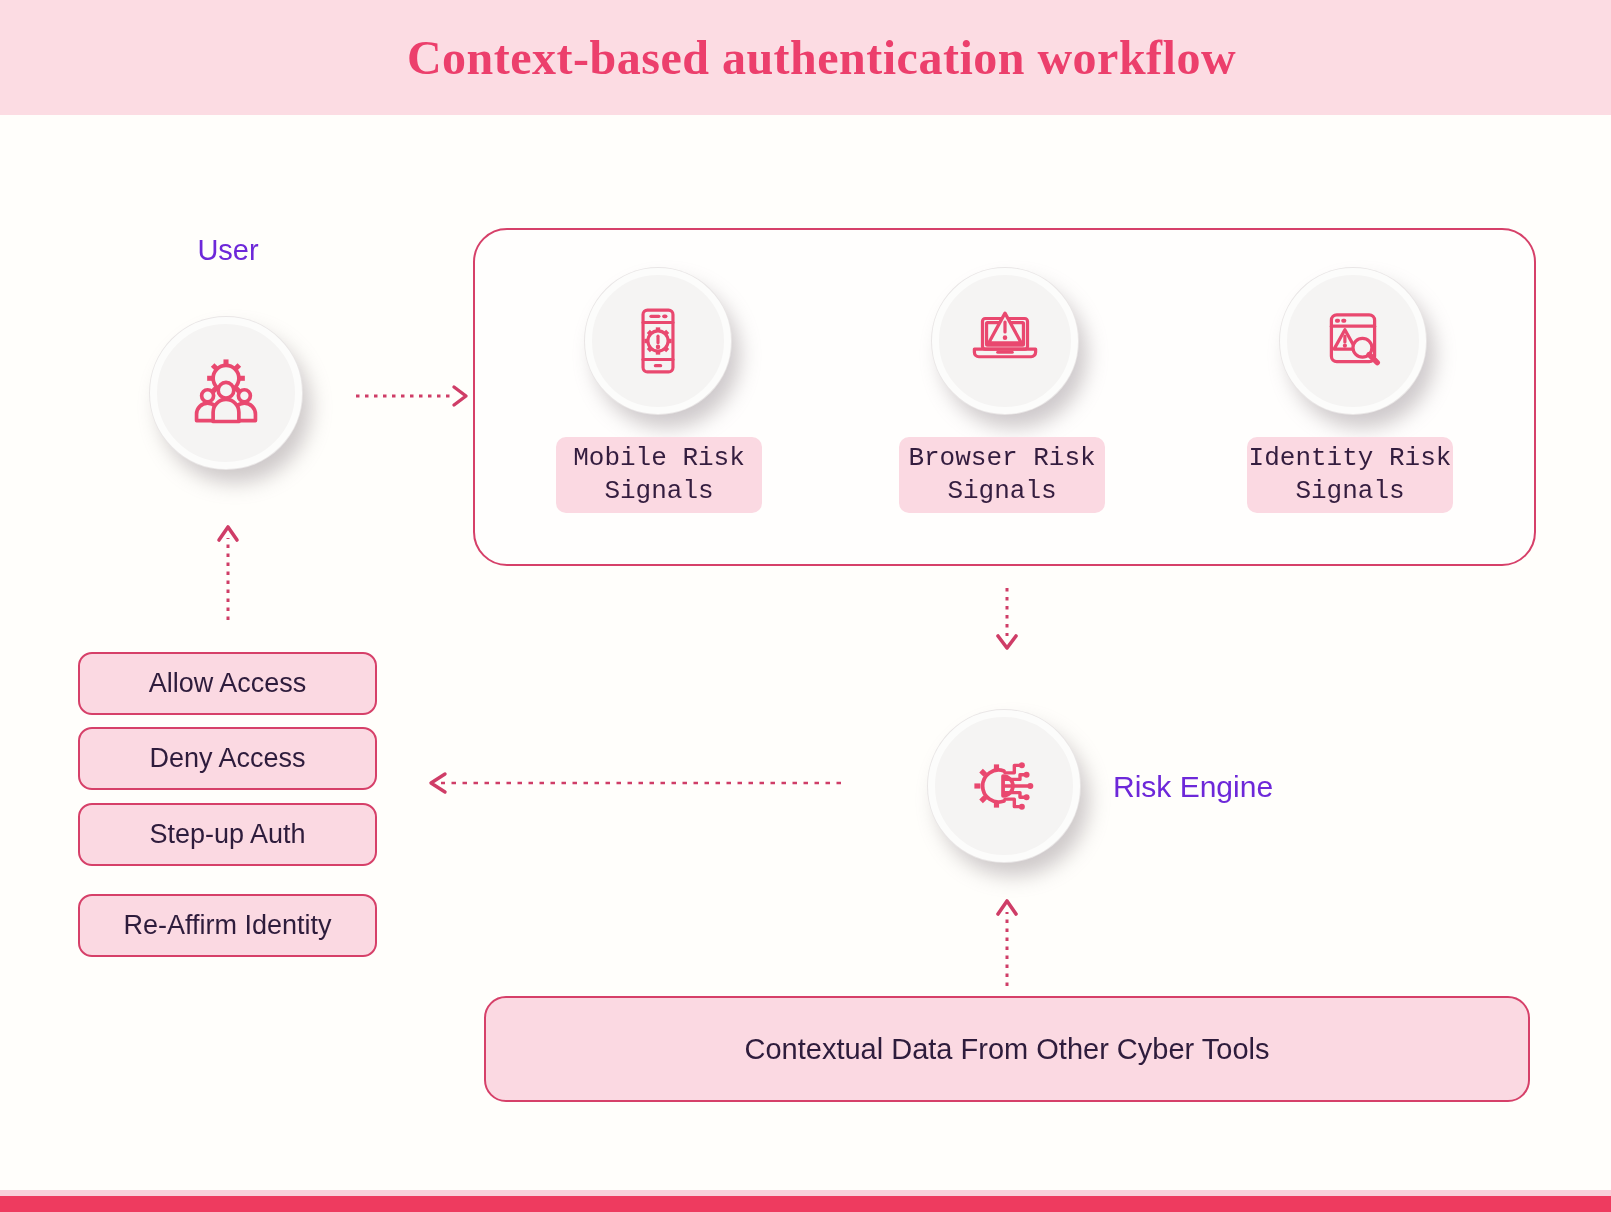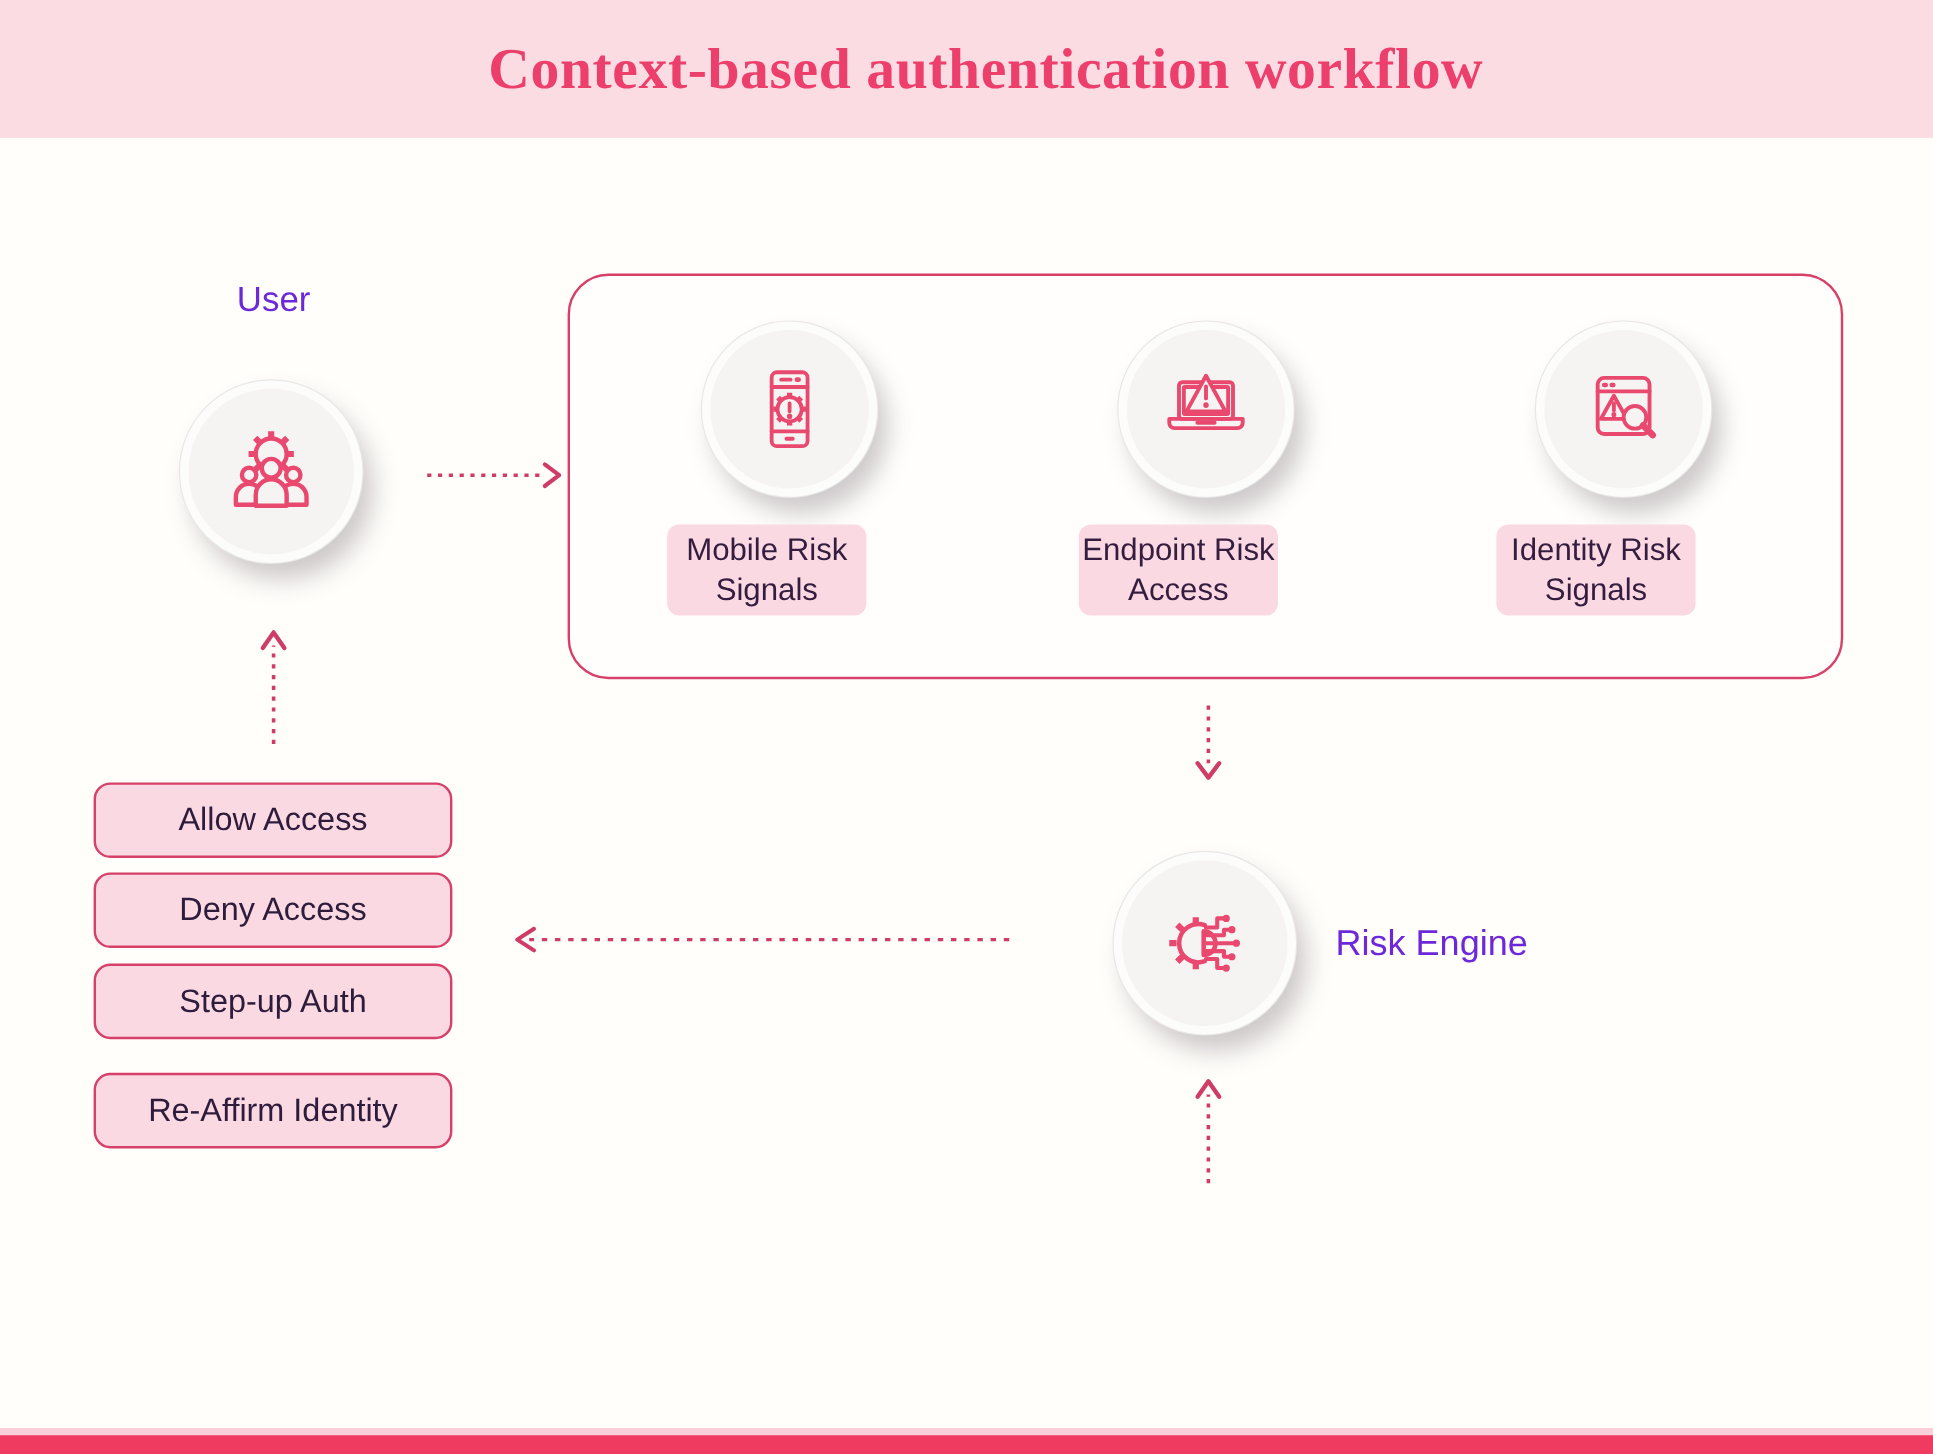--- a/index.html
+++ b/index.html
@@ -28,24 +28,24 @@
     border:7px solid #fcfcfb;
     box-shadow:0 0 0 1px #e9e6e6, 9px 14px 20px rgba(147,138,142,0.45);
     display:flex; align-items:center; justify-content:center;
   }
   .signals-box{
     position:absolute; left:473px; top:228px; width:1063px; height:338px;
     background:#fffefd; border:2px solid #d64069; border-radius:34px;
     box-sizing:border-box;
   }
   .signal-label{
-    position:absolute; top:437px; width:166px; height:76px;
+    position:absolute; top:437px; width:206px; height:76px;
     background:#fbd9e2; border-radius:10px;
     display:flex; align-items:center; justify-content:center;
-    text-align:center; font-size:26px; line-height:1.28; color:#341d3f;
+    text-align:center; font-size:26px; line-height:1.28; color:#341d3f;font-family:Liberation Mono, monospace;
   }
   .outcome-box{
     position:absolute; left:78px; width:299px; height:63px;
     background:#fbd9e2; border:2px solid #d64069; border-radius:14px;
     box-sizing:border-box;
     display:flex; align-items:center; justify-content:center;
     font-size:27px; color:#2e1c3c;text-align:center;
   }
   .context-box{
     position:absolute; left:484px; top:996px; width:1046px; height:106px;
@@ -127,21 +127,21 @@
     <svg class="icon" width="90" height="90" viewBox="0 0 100 100" fill="none" stroke="#e9486f" stroke-width="3.6" stroke-linecap="round" stroke-linejoin="round">
       <rect x="25" y="25" width="50" height="34" rx="3"></rect>
       <rect x="29.5" y="29.5" width="41" height="25" rx="1"></rect>
       <path d="M16,59 h68 v3.5 a5 5 0 0 1 -5,5 h-58 a5 5 0 0 1 -5,-5 z"></path>
       <line x1="42" y1="62.5" x2="58" y2="62.5"></line>
       <path d="M50,19 L68,52 L32,52 Z" fill="#f5f4f3"></path>
       <line x1="50" y1="29" x2="50" y2="40"></line>
       <line x1="50" y1="46" x2="50" y2="46.3" stroke-width="5"></line>
     </svg>
   </div>
-  <div class="signal-label" style="left:899px;">Endpoint Risk Access</div>
+  <div class="signal-label" style="left:899px;">Browser Risk Signals</div>
 
   <div class="neu-circle" style="left:1280px; top:268px; width:132px; height:132px;">
     <svg class="icon" width="90" height="90" viewBox="0 0 100 100" fill="none" stroke="#e9486f" stroke-width="3.6" stroke-linecap="round" stroke-linejoin="round">
       <rect x="26" y="21" width="48" height="52" rx="6"></rect>
       <line x1="26" y1="33.5" x2="74" y2="33.5"></line>
       <line x1="32" y1="27.5" x2="33.5" y2="27.5" stroke-width="4.2"></line>
       <line x1="39" y1="27.5" x2="40.5" y2="27.5" stroke-width="4.2"></line>
       <path d="M41,37.5 L53,59 L29,59 Z" fill="#f5f4f3"></path>
       <line x1="41" y1="44.5" x2="41" y2="51"></line>
       <line x1="41" y1="55" x2="41" y2="55.3" stroke-width="4.6"></line>
@@ -178,20 +178,21 @@
       </g>
     </svg>
   </div>
   <div class="node-label" style="left:1113px; top:770px; font-size:30px;">Risk Engine</div>
 
   <div class="outcome-box" style="top:652px;">Allow Access</div>
   <div class="outcome-box" style="top:727px;">Deny Access</div>
   <div class="outcome-box" style="top:803px;">Step-up Auth</div>
   <div class="outcome-box" style="top:894px;">Re-Affirm Identity</div>
 
+  <div class="context-box">Contextual Data From Other Cyber Tools</div>
 
   <svg class="arrow" style="left:352px; top:382px;" width="122" height="28" viewBox="0 0 122 28" fill="none" stroke="#cf3d67">
     <path d="M4,14 H102" stroke-width="3" stroke-dasharray="3.5 5.5"></path>
     <polyline points="102,5 114,14 102,23" stroke-width="3.4" stroke-linecap="round" stroke-linejoin="round"></polyline>
   </svg>
 
   <svg class="arrow" style="left:992px; top:584px;" width="30" height="72" viewBox="0 0 30 72" fill="none" stroke="#cf3d67">
     <path d="M15,4 V52" stroke-width="3" stroke-dasharray="3.5 5.5"></path>
     <polyline points="6,52 15,64 24,52" stroke-width="3.6" stroke-linecap="round" stroke-linejoin="round"></polyline>
   </svg>

